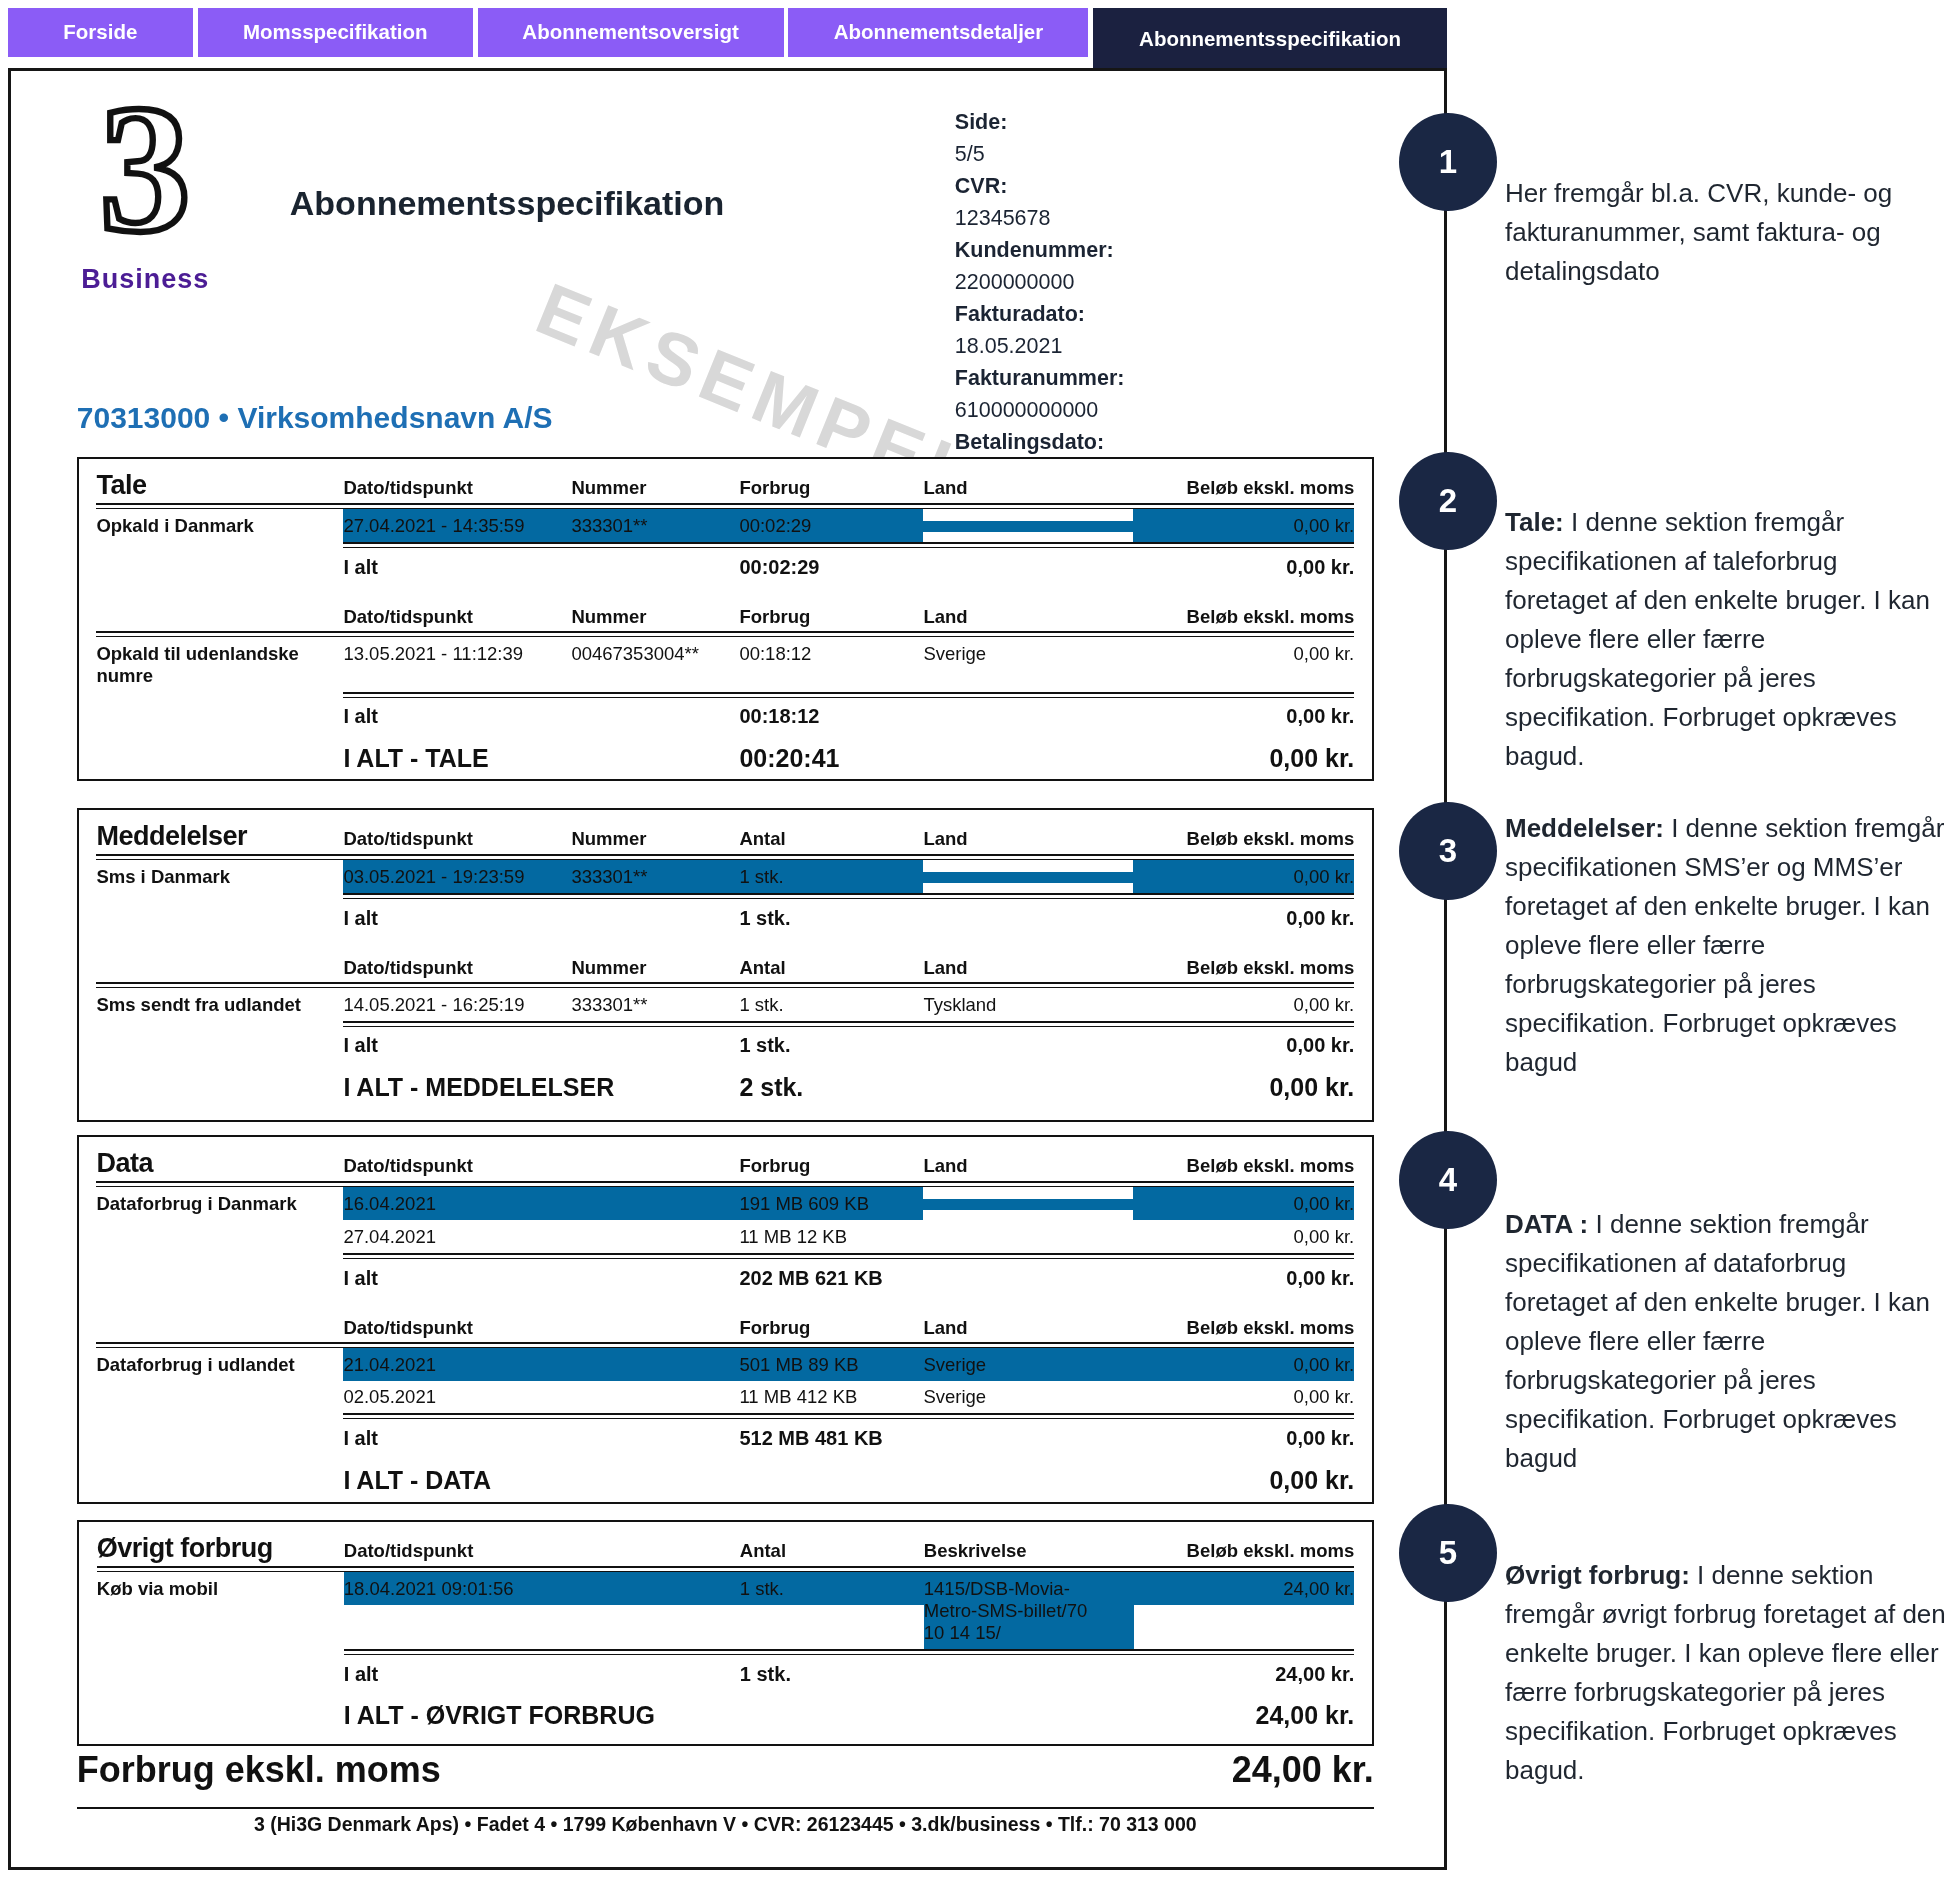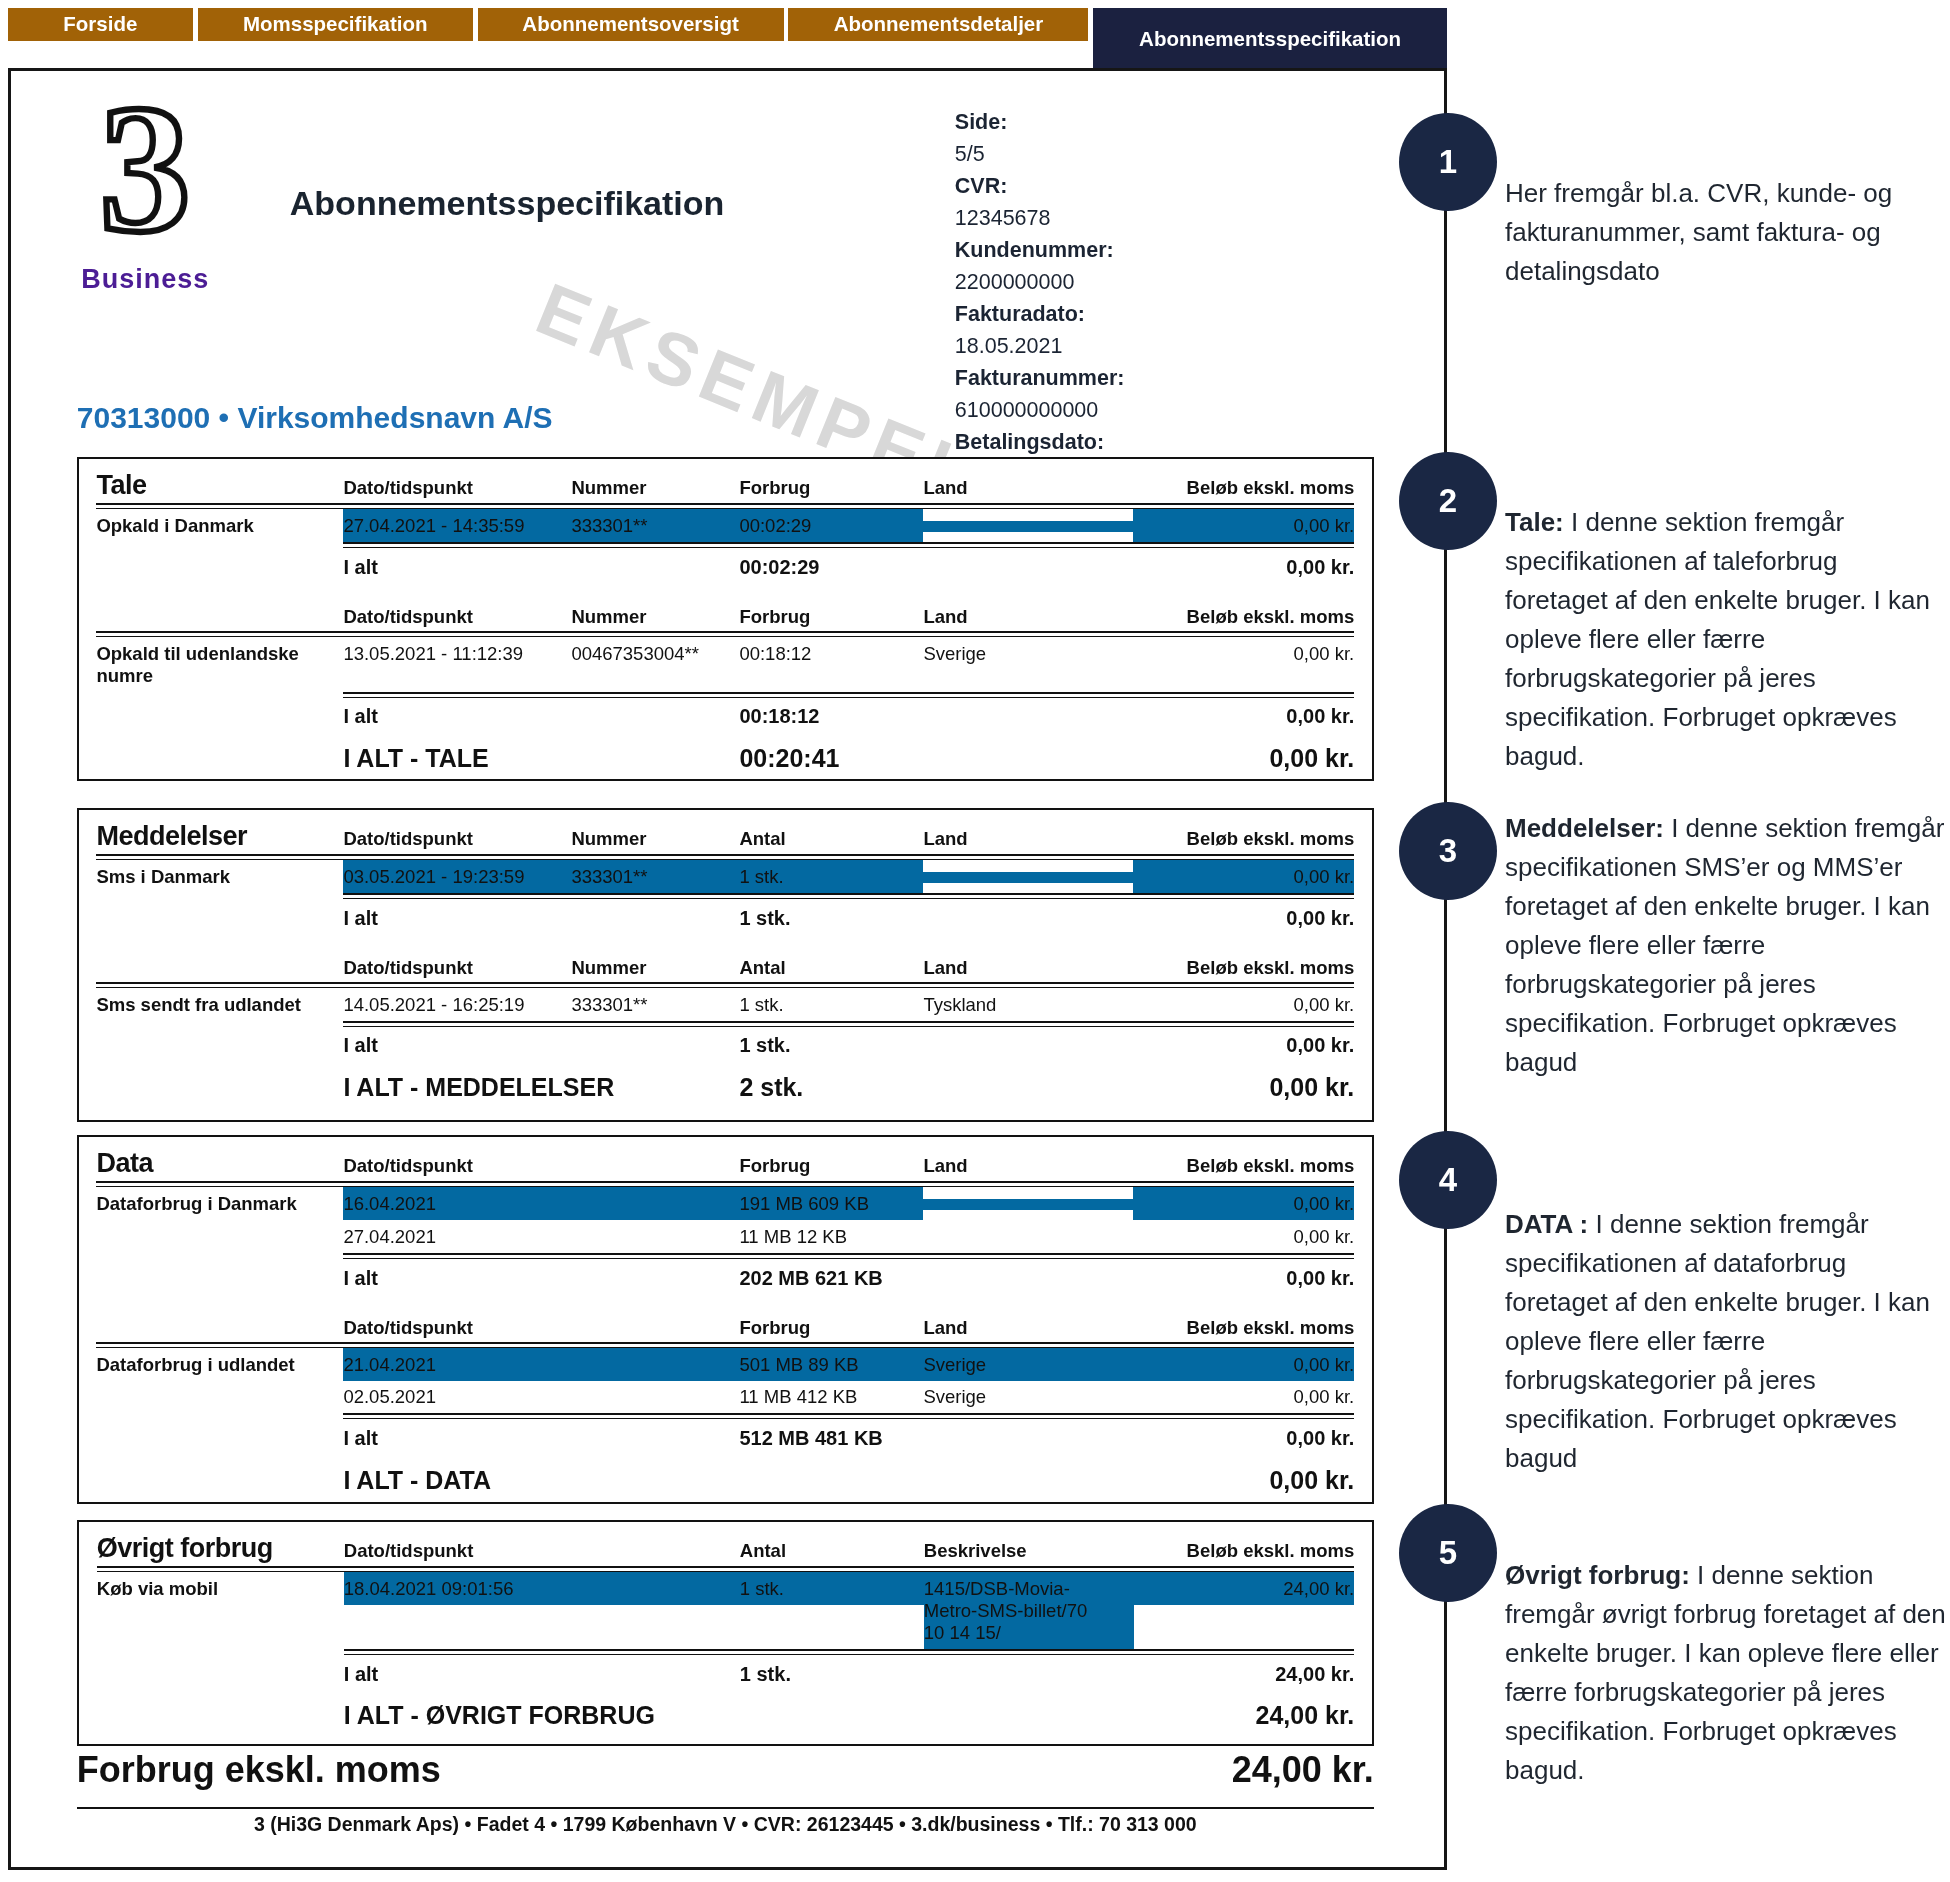--- a/index.html
+++ b/index.html
@@ -3,22 +3,22 @@
 <meta charset="utf-8">
 <style>
   html,body{margin:0;padding:0;}
   body{
     width:1950px;height:1882px;position:relative;background:#fff;
     font-family:"Liberation Sans", sans-serif;color:#111;overflow:hidden;
   }
   
   .tabbar{position:absolute;left:7.8px;top:7.8px;width:1439px;display:flex;gap:4.9px;}
   .tab{
-    background:#a16207;color:#fff;font-weight:700;font-size:20.5px;
-    display:flex;align-items:center;justify-content:center;height:33px;
+    background:#8b5cf6;color:#fff;font-weight:700;font-size:20.5px;
+    display:flex;align-items:center;justify-content:center;height:49px;
   }
   .tab.t0{width:185px;} .tab.t1{width:275px;} .tab.t2{width:306px;} .tab.t3{width:300px;}
   .tab.t4{flex:1;background:#1b2140;height:62px;}
   
   #doc{
     position:absolute;left:7.8px;top:68px;width:1439px;height:1802px;
     border:3.9px solid #161616;box-sizing:border-box;background:#fff;
   }
   .abs{position:absolute;}
   .logo{left:49px;top:13.7px;width:171px;text-align:center;}

